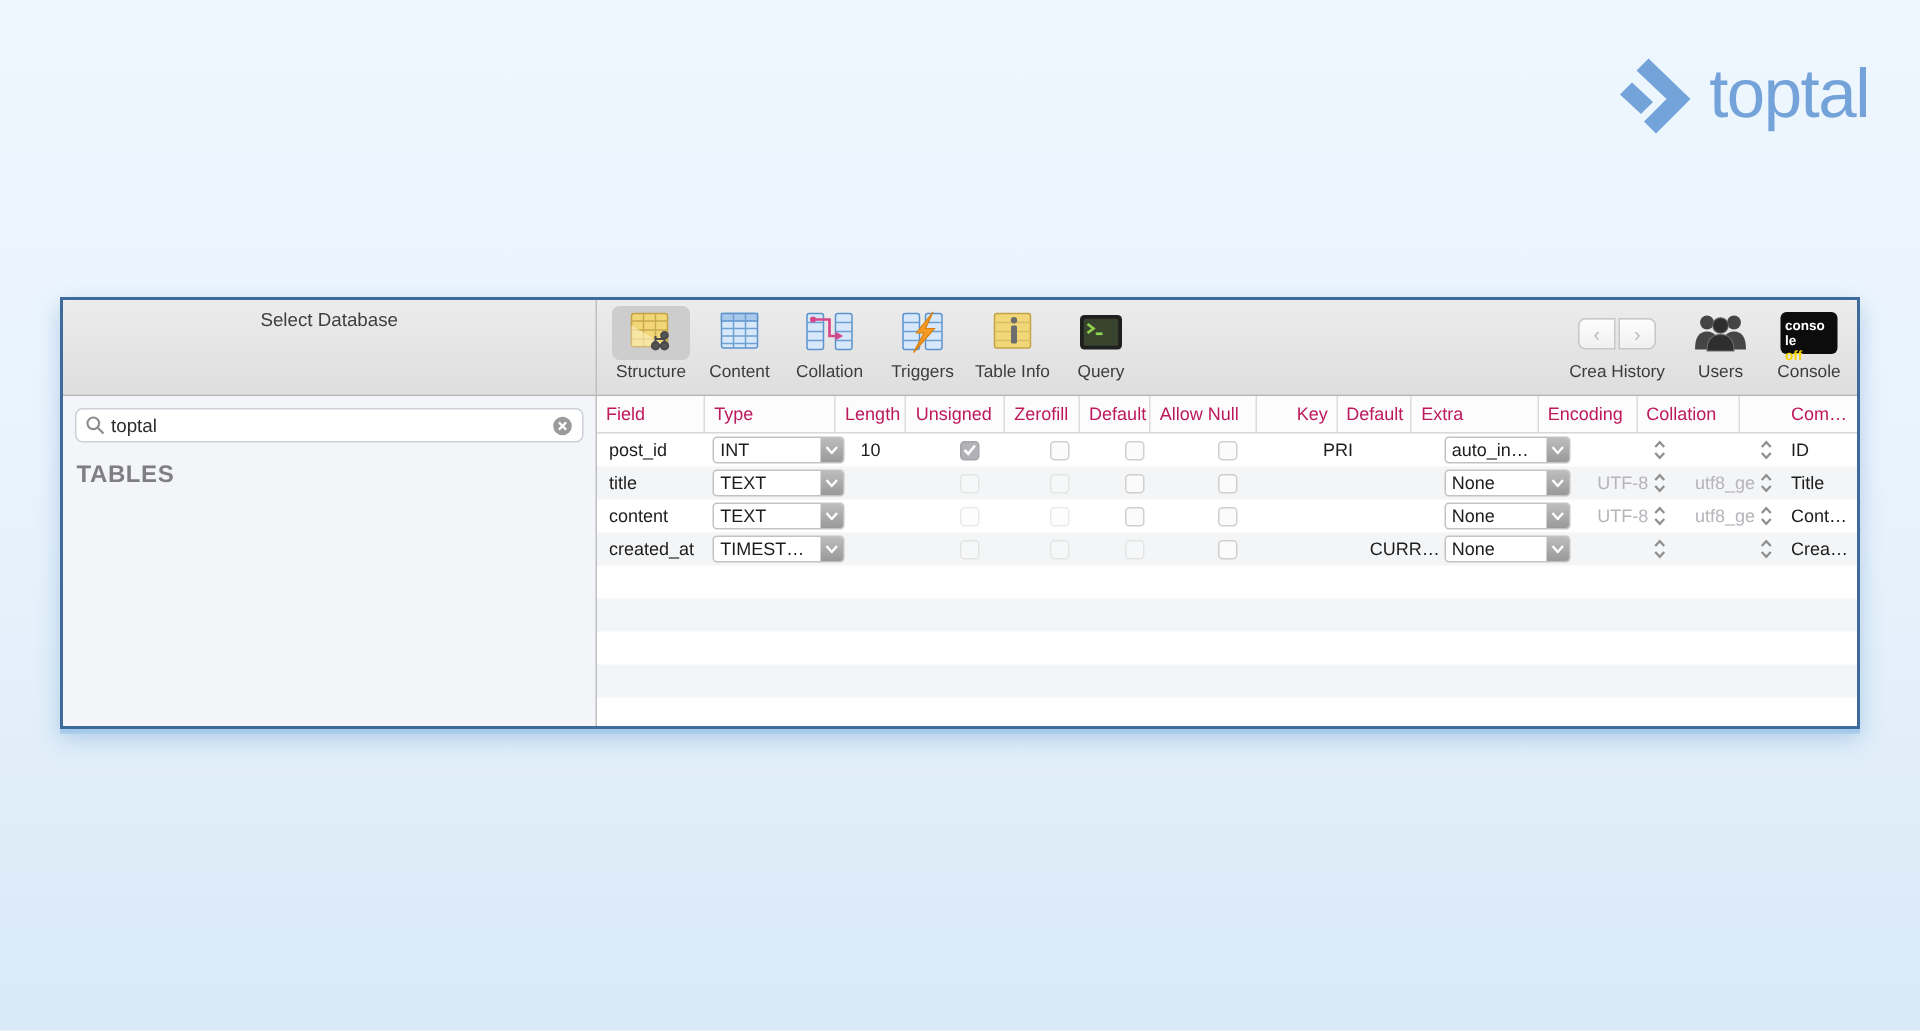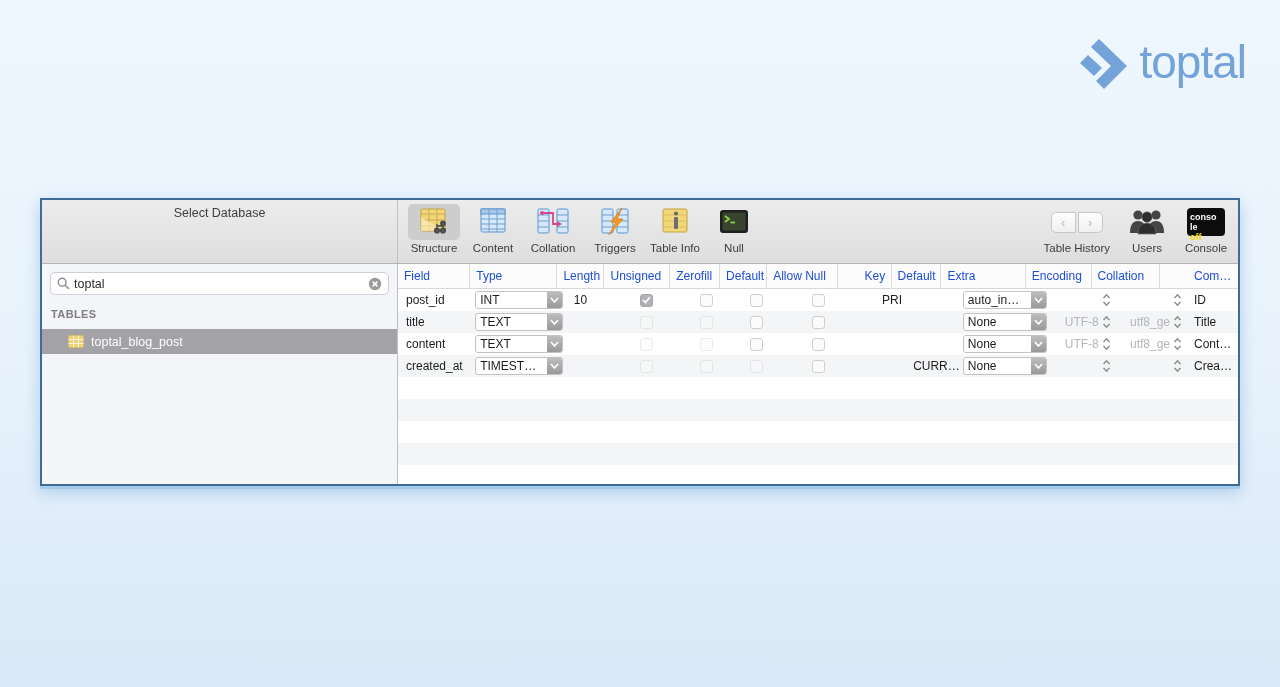--- a/index.html
+++ b/index.html
@@ -47,28 +47,28 @@
   .console-badge { width:38px; height:28px; background:#0c0c0c; border-radius:4px; color:#fff;
     font-size:9px; font-weight:bold; line-height:10px; padding:4px 16px 0 3px; letter-spacing:0; }
   .console-badge .off { color:#f4d400; }
 
   
   .win-body { display:flex; height:223px; }
   .sidebar { width:356px; background:#f3f5f8; border-right:1px solid #c0c0c0; }
   .search-box { margin:8px 8px 0 8px; height:23px; background:#fff; border:1px solid #ccd1d7; border-radius:5px;
     display:flex; align-items:center; padding:0 6px; gap:4px; }
   .search-box input { flex:1; border:none; outline:none; font-size:12.5px; color:#2c2c2c; font-family:inherit; background:transparent; }
-  .tables-header { margin:13px 0 0 9px; font-size:11px; font-weight:bold; color:#7e7e84; letter-spacing:.4px; }
+  .tables-header { margin:13px 0 0 9px; font-size:16px; font-weight:bold; color:#7e7e84; letter-spacing:.4px; }
   .table-row-item { margin-top:9px; height:25px; background:#a2a2a7; color:#fff; display:flex; align-items:center;
     gap:7px; padding-left:26px; font-size:12.5px; }
 
   
   .main { flex:1; background:#fff; display:flex; flex-direction:column; overflow:hidden; }
   .thead { display:flex; height:25px; align-items:stretch; background:#fcfcfc; border-bottom:1px solid #d8d8d8;
-    font-size:12px; color:#1d4ed8; flex:none; }
+    font-size:12px; color:#be185d; flex:none; }
   .thead .cell { display:flex; align-items:center; padding-left:6px; border-right:1px solid #dcdcdc; overflow:hidden; white-space:nowrap; }
   .thead .cell:last-child { border-right:none;margin-left:28px; }
   .row { display:flex; height:22px; align-items:flex-start; font-size:12px; flex:none; }
   .row:nth-child(even) { background:#f4f5f6; }
   .row .cell { display:flex; align-items:center; overflow:hidden; white-space:nowrap; height:100%; }
 
   .c-field{width:77px;} .c-type{width:93px;} .c-length{width:50px;} .c-unsigned{width:70px;}
   .c-zerofill{width:53px;} .c-binary{width:50px;} .c-allownull{width:76px;} .c-key{width:35px;margin-left:20px;}
   .c-default{width:53px;} .c-extra{width:90px;} .c-encoding{width:70px;} .c-collation{width:73px;}
   .c-com{flex:1; min-width:50px;}
@@ -183,33 +183,33 @@
 
       <div class="tb-item">
         <div class="tb-icon">
           <svg width="32" height="28" viewBox="0 0 32 28">
             <rect x="2" y="2" width="28" height="23" rx="3" fill="#1f1f1f"></rect>
             <rect x="4.5" y="4.5" width="23" height="18" rx="1" fill="#39442f"></rect>
             <path d="M7 8 L11 11 L7 14" fill="none" stroke="#8ed24d" stroke-width="1.8"></path>
             <path d="M12.5 14.5 H17" stroke="#8ed24d" stroke-width="1.8"></path>
           </svg>
         </div>
-        <div class="tb-label">Null</div>
+        <div class="tb-label">Query</div>
       </div>
 
       <div class="tb-spacer"></div>
 
       <div class="tb-item">
         <div class="tb-icon" style="padding:2px 2px;">
           <div class="nav-pair">
             <div class="nav-btn prev">‹</div>
             <div class="nav-btn next">›</div>
           </div>
         </div>
-        <div class="tb-label">Table History</div>
+        <div class="tb-label">Crea History</div>
       </div>
 
       <div class="tb-item">
         <div class="tb-icon">
           <svg width="38" height="30" viewBox="0 0 38 30">
             <g fill="#454545">
               <circle cx="10" cy="8" r="4.6"></circle>
                 <path d="M2 26 Q2 14 10 14 Q18 14 18 26 Z"></path>
               <circle cx="28" cy="8" r="4.6"></circle>
                 <path d="M20 26 Q20 14 28 14 Q36 14 36 26 Z"></path>
@@ -244,27 +244,20 @@
           <circle cx="5.2" cy="5.2" r="3.9" fill="none" stroke="#8b8b8b" stroke-width="1.4"></circle>
           <path d="M8.2 8.2 L12 12" stroke="#8b8b8b" stroke-width="1.4"></path>
         </svg>
         <input type="text" value="toptal" style="">
         <svg width="14" height="14" viewBox="0 0 14 14">
           <circle cx="7" cy="7" r="6.2" fill="#9b9b9b"></circle>
           <path d="M4.6 4.6 L9.4 9.4 M9.4 4.6 L4.6 9.4" stroke="#fff" stroke-width="1.5"></path>
         </svg>
       </div>
       <div class="tables-header">TABLES</div>
-      <div class="table-row-item">
-        <svg width="16" height="13" viewBox="0 0 16 13">
-          <rect x="0.5" y="0.5" width="15" height="12" rx="1" fill="#edd27a" stroke="#d8b95a"></rect>
-          <path d="M0.5 4.5 H15.5 M0.5 8.5 H15.5 M5.5 0.5 V12.5 M10.5 0.5 V12.5" stroke="#fdf6dc" stroke-width="1"></path>
-        </svg>
-        <span>toptal_blog_post</span>
-      </div>
     </div>
 
     <div class="main">
       <div class="thead">
         <div class="cell c-field">Field</div>
         <div class="cell c-type">Type</div>
         <div class="cell c-length">Length</div>
         <div class="cell c-unsigned">Unsigned</div>
         <div class="cell c-zerofill">Zerofill</div>
         <div class="cell c-binary">Default</div>

